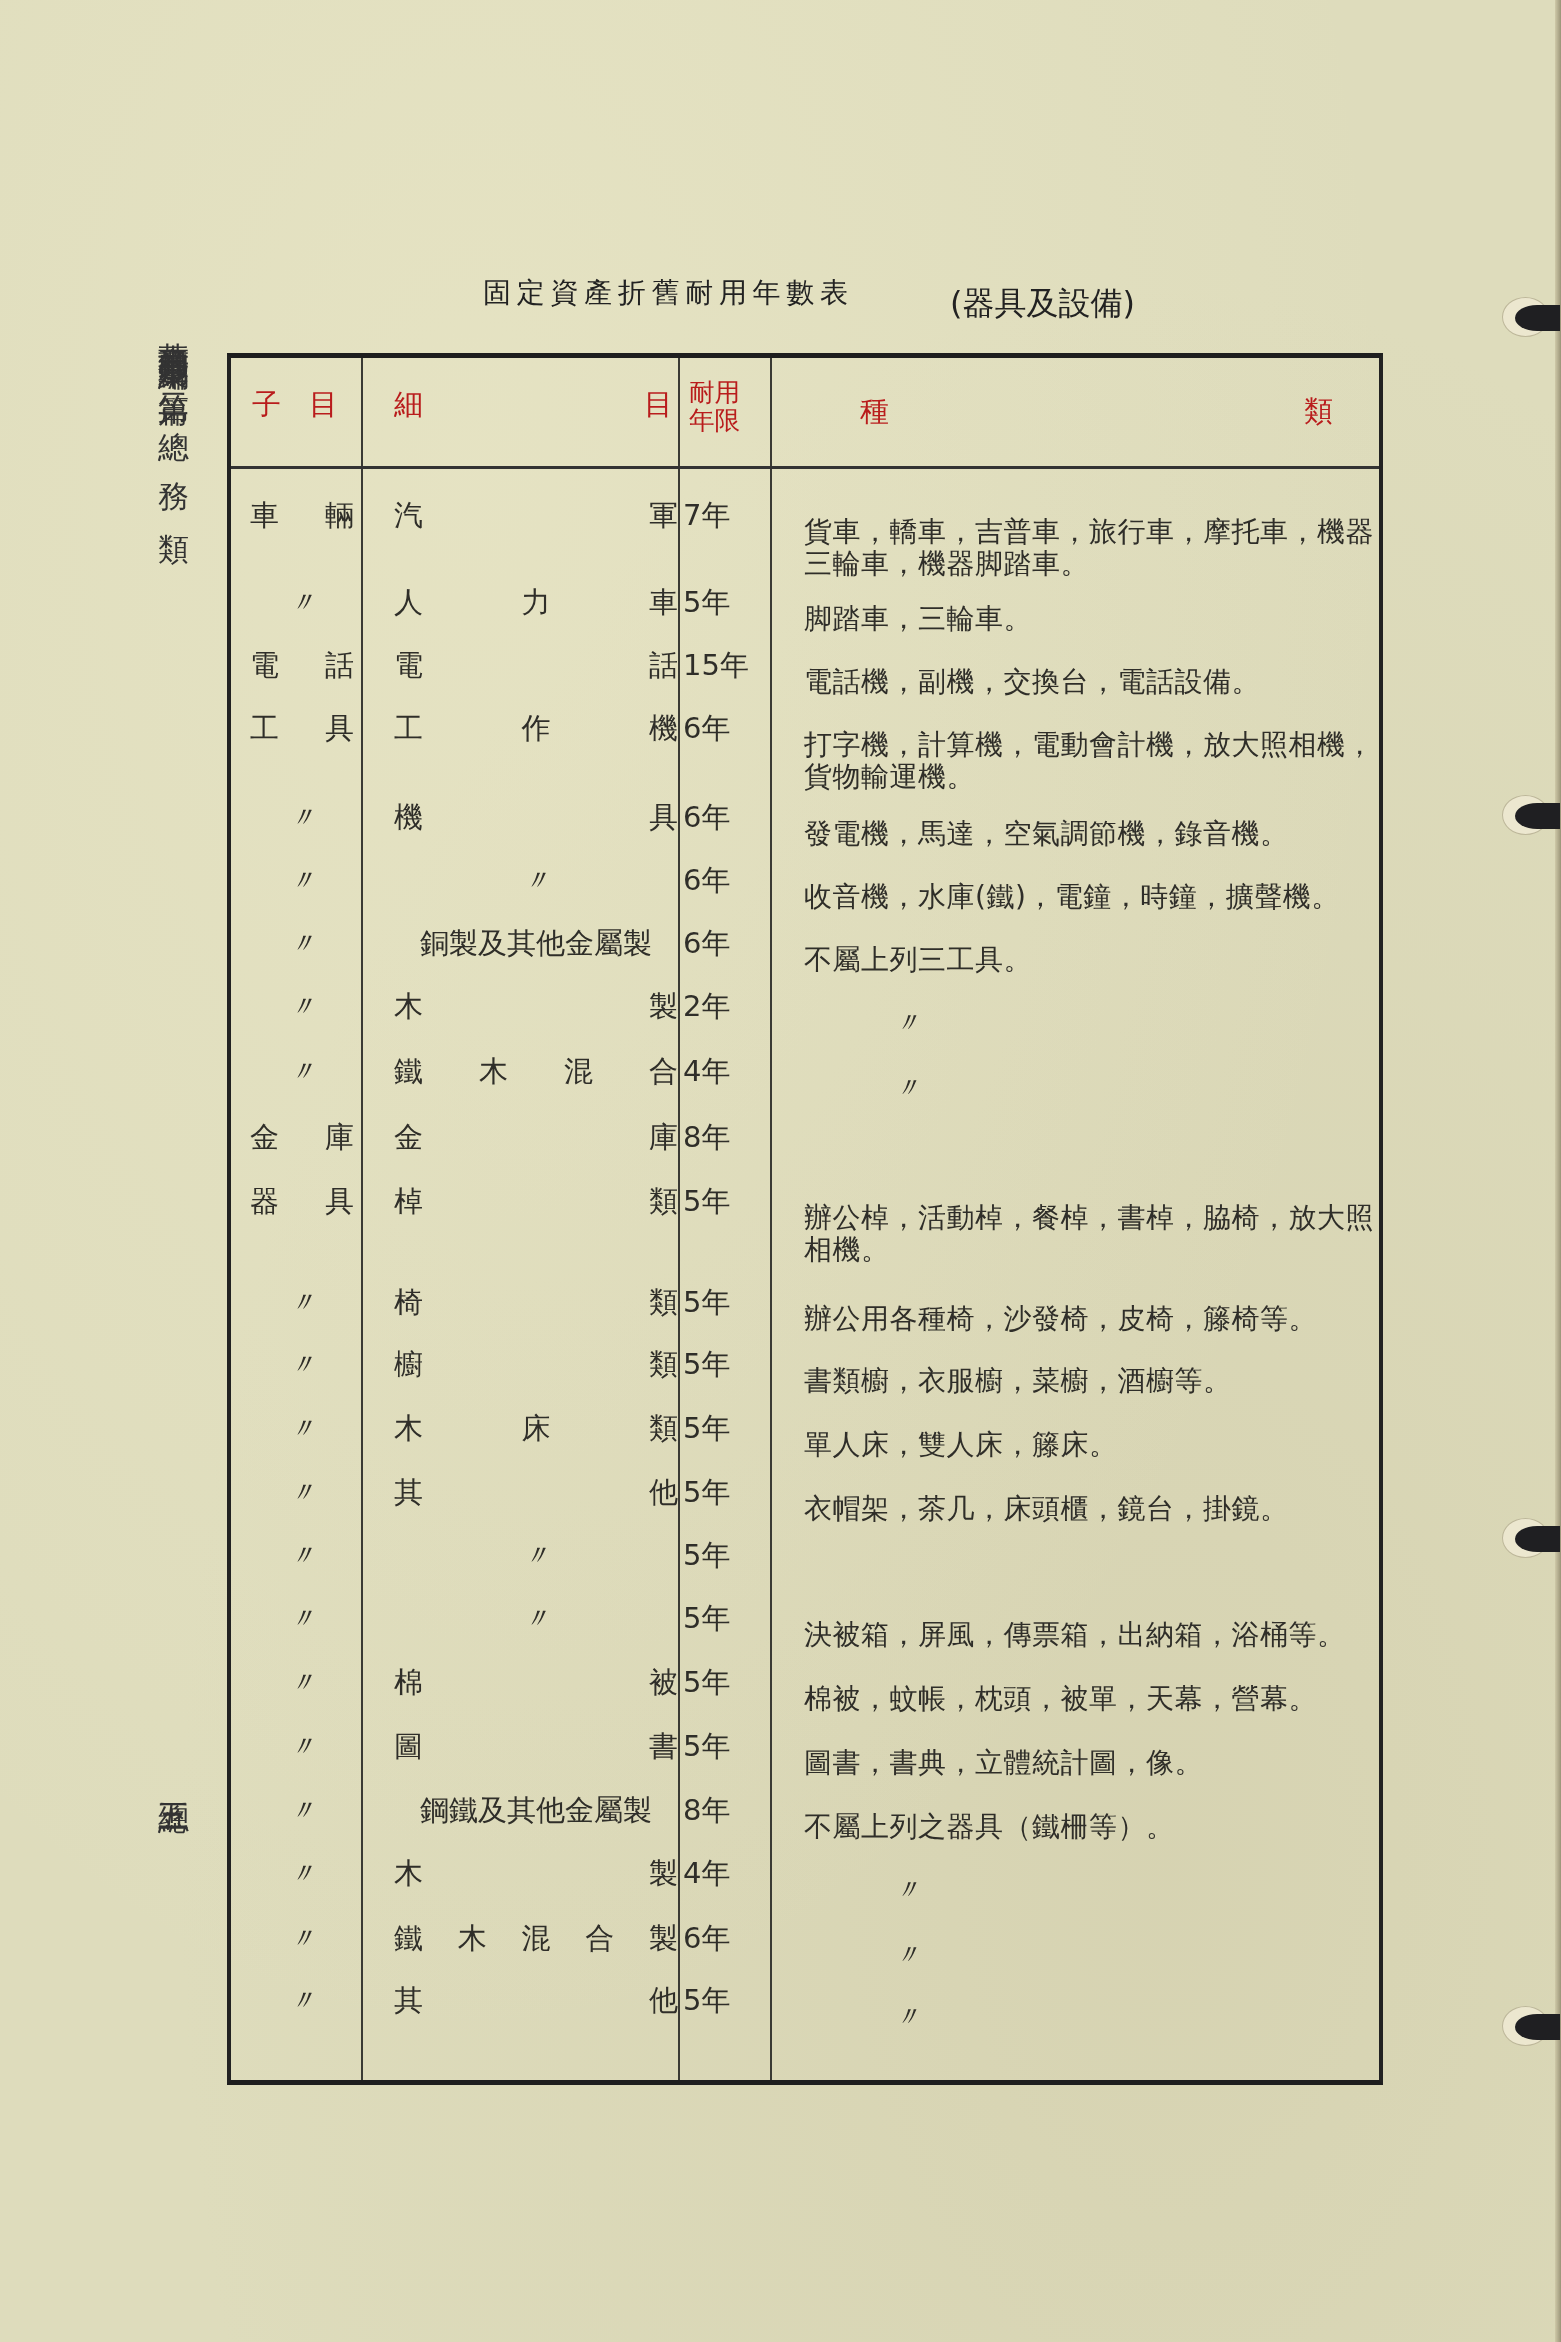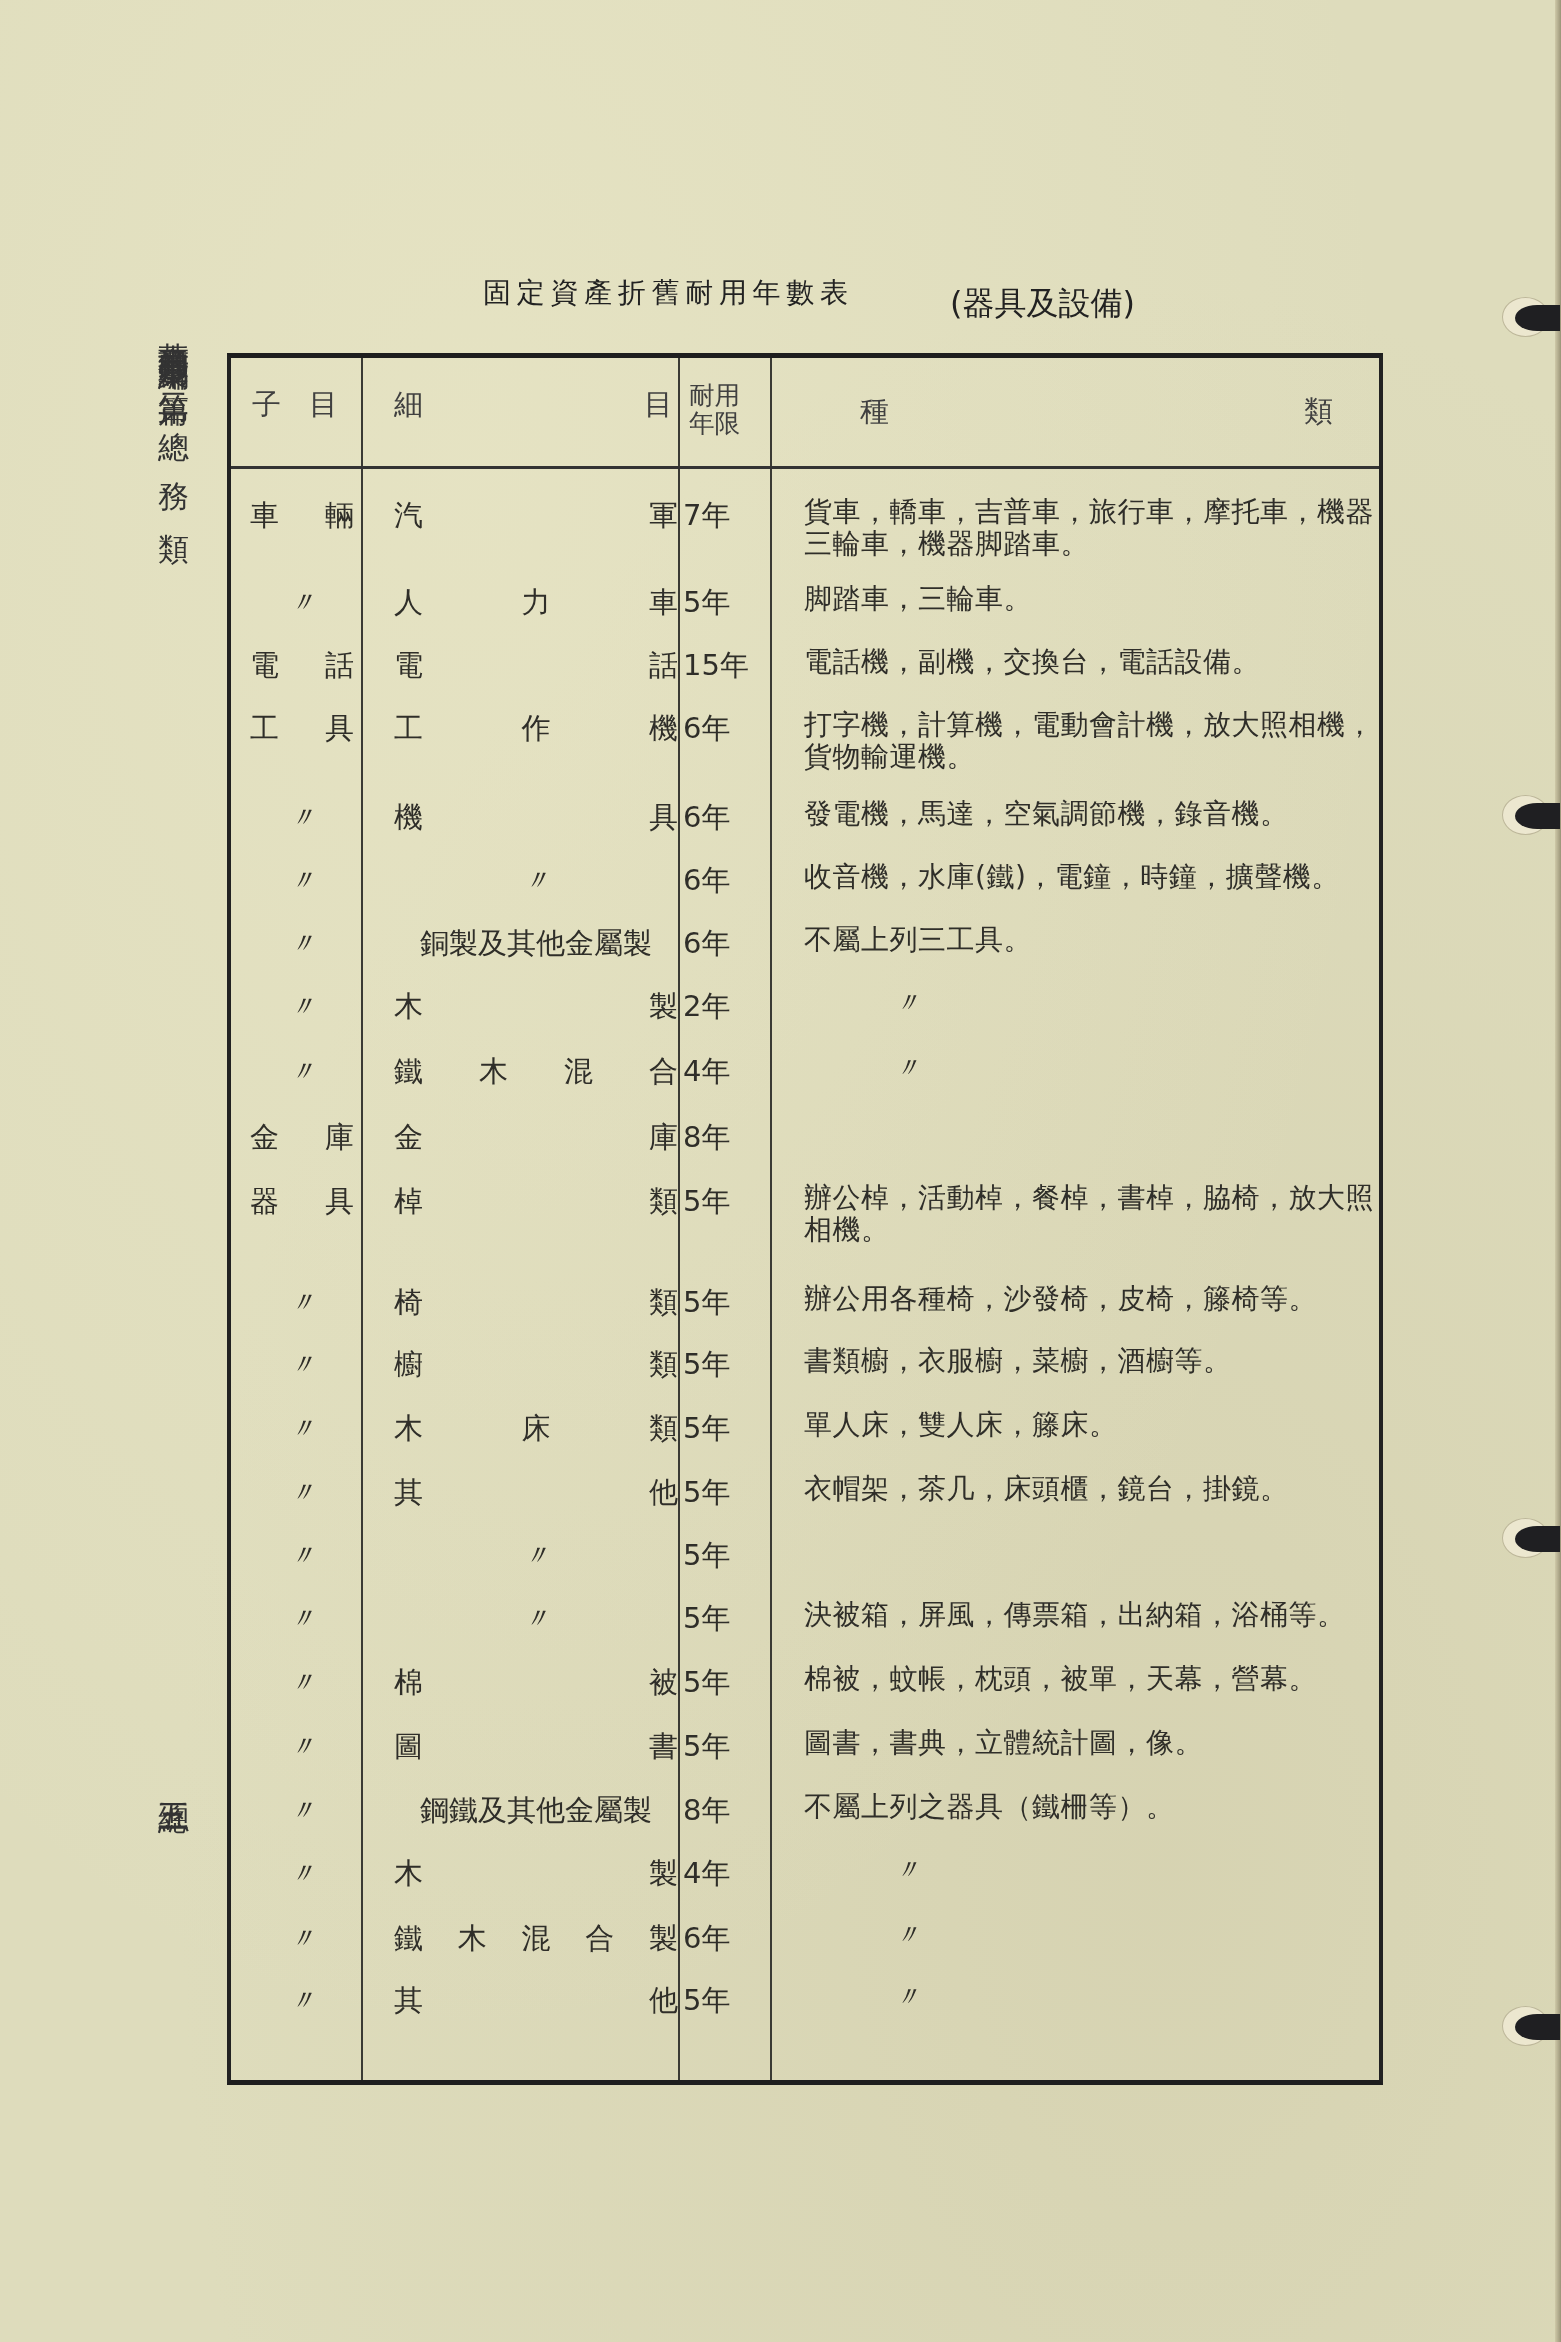--- a/index.html
+++ b/index.html
@@ -55,34 +55,34 @@
       box-sizing:border-box;
     }
     .vline {
       position:absolute; top:0; bottom:0; width:1.9px; background:#3a3a34;
     }
     .header-rule {
       position:absolute; left:0; right:0; top:108px; height:2.8px; background:#333;
     }
     .hcell {
       position:absolute; top:26.5px; font-size:29px;
-      font-family:Liberation Sans, sans-serif; color:#404040;
+      font-family:Liberation Mono, monospace; color:#b91c1c;
     }
     .hcell.stack { font-size:25.6px; line-height:28px; top:23px; text-align:left; }
     .row {
       position:absolute; left:0; right:0; height:38px;
       font-family:"DejaVu Sans", sans-serif; font-size:29px; color:#2f2e29;
     }
     .c-sub { position:absolute; left:19px; width:104px; display:flex; justify-content:space-between; }
     .c-sub.ditto { justify-content:center; font-style:italic; }
     .c-det { position:absolute; left:163px; width:284px; display:flex; justify-content:space-between; }
     .c-det.center { justify-content:center; }
     .c-det.ditto-center { justify-content:center; font-style:italic; }
     .c-life { position:absolute; left:452px; width:87px; }
-    .c-kind { position:absolute; left:573px; width:573px; line-height:32px; font-size:28px; letter-spacing:0.5px; }
+    .c-kind { position:absolute; left:573px; width:573px; line-height:32px; font-size:28px; letter-spacing:0.5px;margin-top:20px; }
     .c-kind.ditto { left:662px; font-style:italic; }
   </style>
 </head>
 <body>
 
 <div class="right-edge"></div>
 
 <div class="binder-hole" style="top:295px;">
     <div class="rim"></div>
     <div class="hole"></div>

